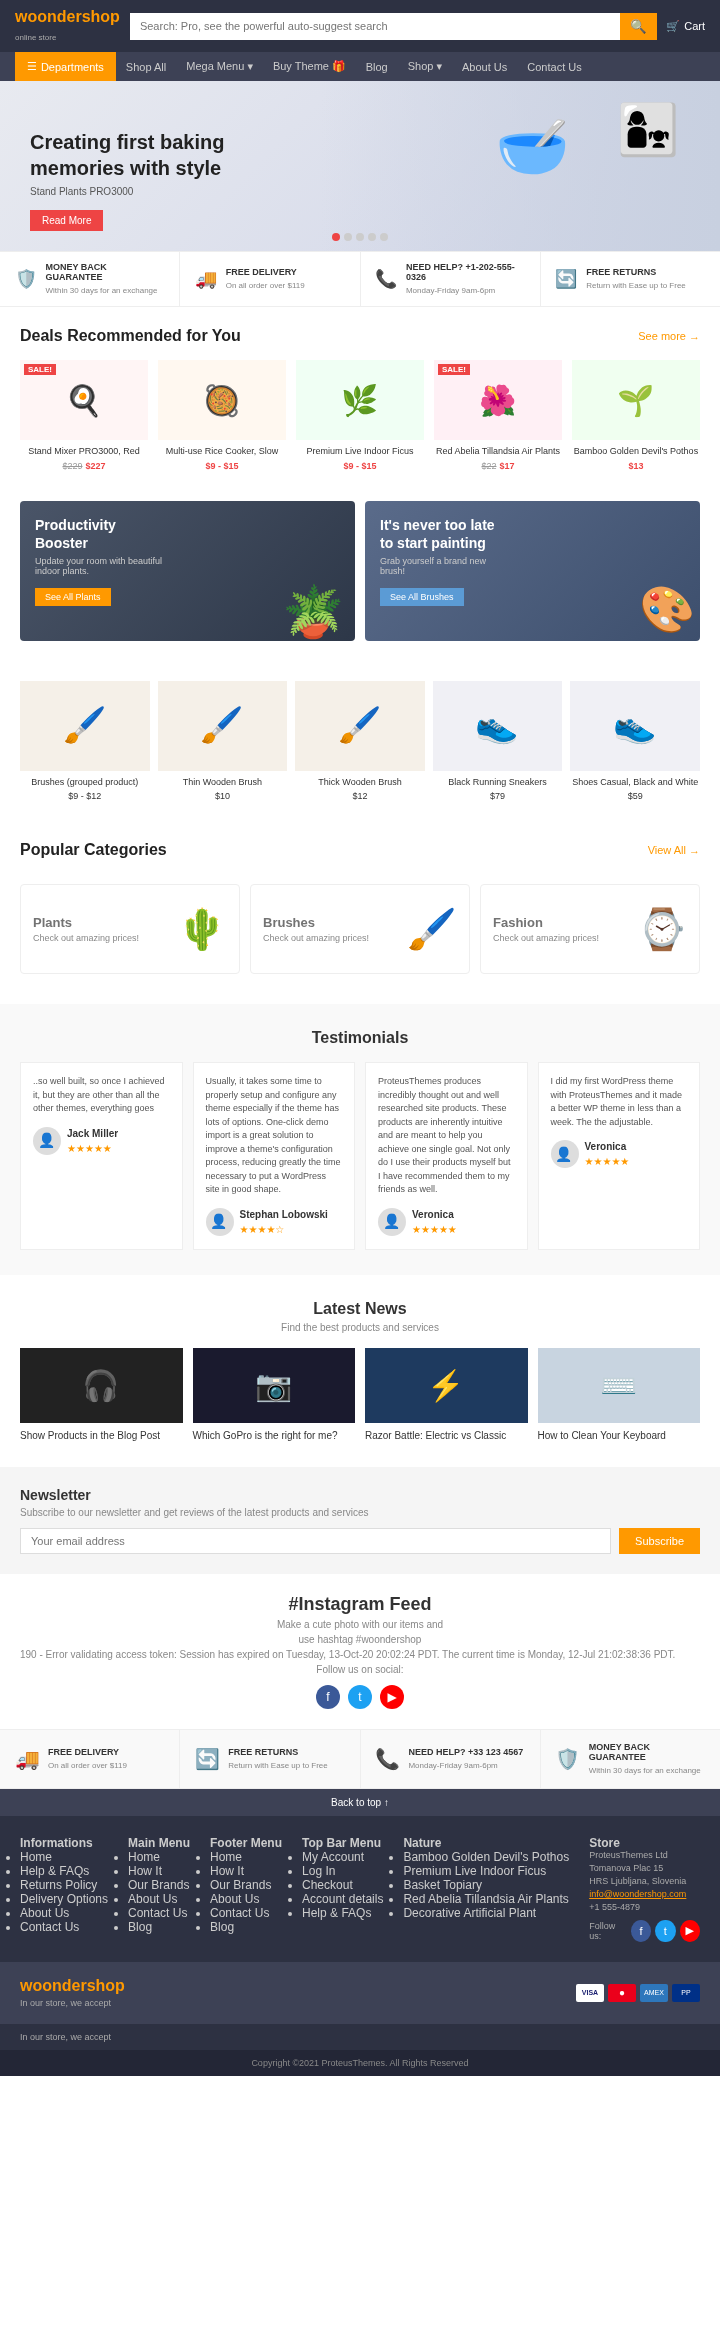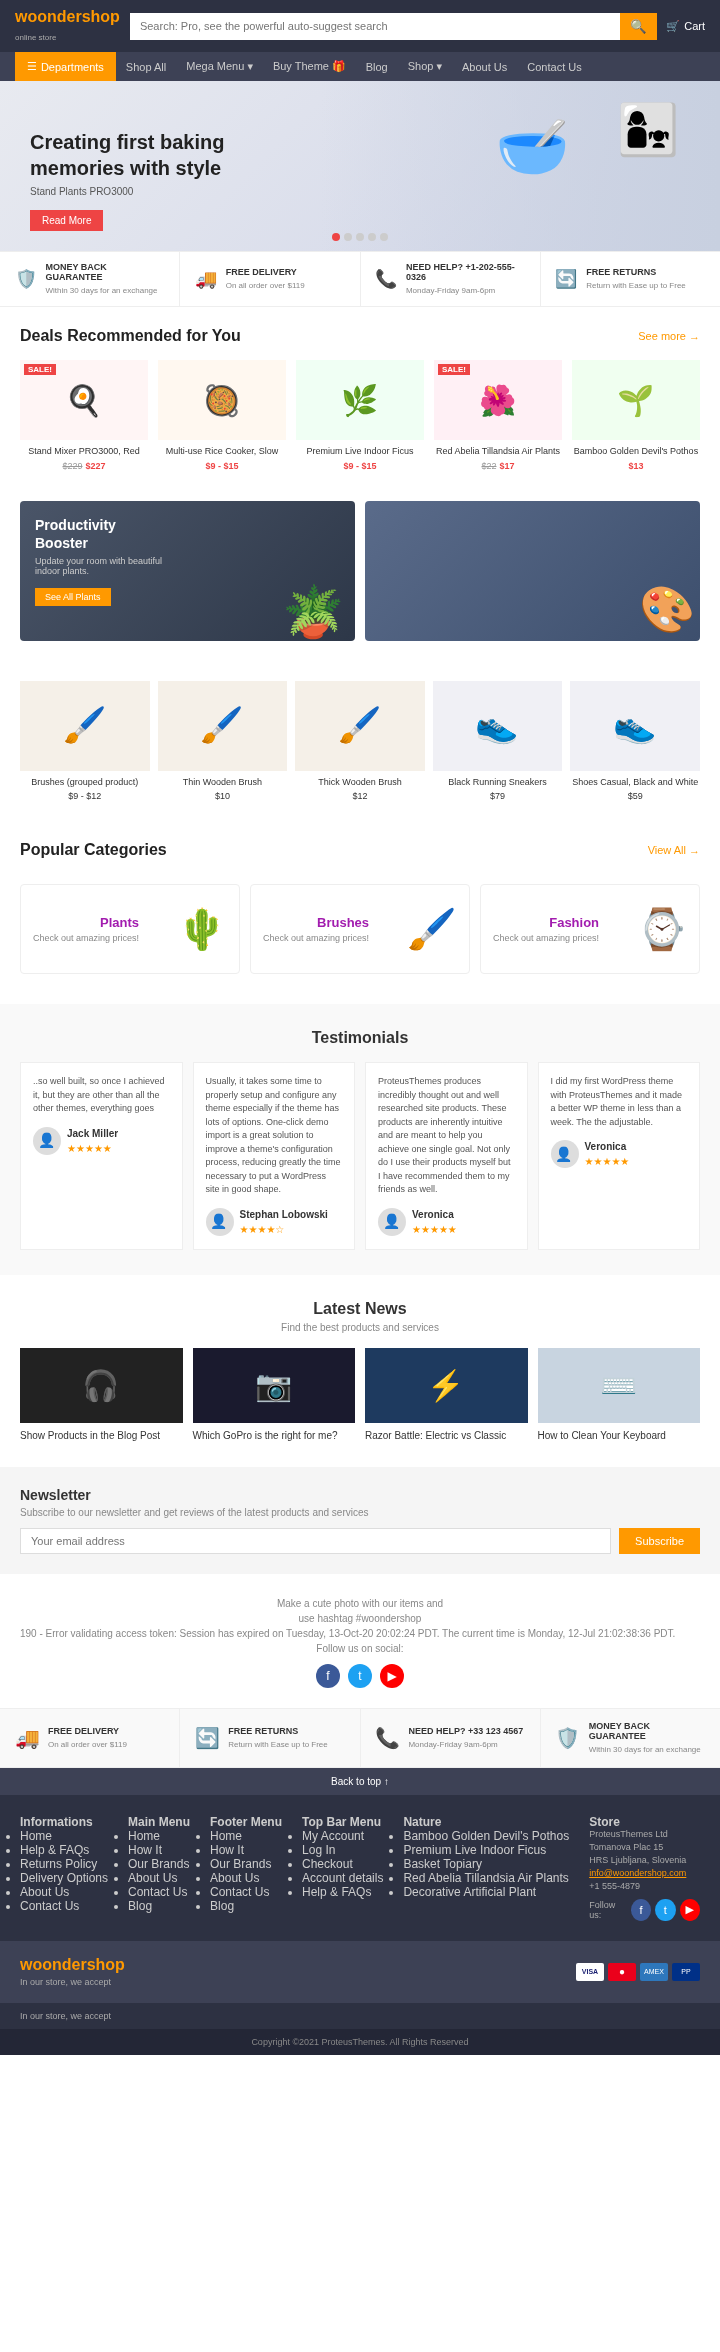--- a/index.html
+++ b/index.html
@@ -71,21 +71,21 @@
     .promo-paint { position: absolute; right: 5px; bottom: 5px; font-size: 45px; }
     
     
     .gifts-row { display: flex; gap: 8px; }
     .gift-card { flex: 1; text-align: center; }
     .gift-img { height: 90px; background: #f8f8f8; display: flex; align-items: center; justify-content: center; font-size: 35px; margin-bottom: 6px; }
     
     
     .categories-row { display: flex; gap: 10px; padding: 10px 0; }
     .category-card { flex: 1; border: 1px solid #eee; border-radius: 4px; padding: 12px; display: flex; justify-content: space-between; align-items: center; height: 90px; overflow: hidden; }
-    .category-info h4 { font-size: 13px; font-weight: bold; color: #a21caf; text-align: right; }
+    .category-info h4 { font-size: 13px; font-weight: bold; color: #737373; }
     .category-info p { font-size: 9px; color: #888; margin-top: 3px; }
     .category-img { font-size: 40px; }
     
     
     .testimonials { background: #f9f9f9; padding: 25px 20px; }
     .testimonials-title { text-align: center; font-size: 16px; font-weight: bold; margin-bottom: 15px; }
     .testimonials-row { display: flex; gap: 10px; overflow: hidden; }
     .testimonial-card { flex: 1; background: #fff; padding: 12px; border: 1px solid #eee; font-size: 9px; color: #555; line-height: 1.5; }
     .testimonial-author { display: flex; align-items: center; gap: 6px; margin-top: 10px; }
     .author-avatar { width: 28px; height: 28px; border-radius: 50%; background: #ddd; display: flex; align-items: center; justify-content: center; font-size: 14px; }
@@ -290,20 +290,25 @@
 <div class="promo-row">
   <div class="promo-banner promo-left">
     <div class="promo-text">
       <h3>Productivity Booster</h3>
       <p>Update your room with beautiful indoor plants.</p>
       <button class="promo-btn">See All Plants</button>
     </div>
     <span class="promo-plant">🪴</span>
   </div>
   <div class="promo-banner promo-right">
+    <div class="promo-text">
+      <h3>It's never too late to start painting</h3>
+      <p>Grab yourself a brand new brush!</p>
+      <button class="promo-btn blue">See All Brushes</button>
+    </div>
     <span class="promo-paint">🎨</span>
   </div>
 </div>
 
 <div class="section">
   <div class="gifts-row">
     <div class="gift-card">
       <div class="gift-img pi-brush">🖌️</div>
       <div class="product-name">Brushes (grouped product)</div>
       <div class="product-price">$9 - $12</div>
@@ -433,20 +438,21 @@
 <div class="newsletter">
   <h3>Newsletter</h3>
   <p>Subscribe to our newsletter and get reviews of the latest products and services</p>
   <div class="newsletter-form">
     <input type="email" placeholder="Your email address" style="">
     <button>Subscribe</button>
   </div>
 </div>
 
 <div class="instagram">
+  <h2>#Instagram Feed</h2>
   <p>Make a cute photo with our items and</p>
   <p>use hashtag #woondershop</p>
   <p class="error-msg">190 - Error validating access token: Session has expired on Tuesday, 13-Oct-20 20:02:24 PDT. The current time is Monday, 12-Jul 21:02:38:36 PDT.</p>
   <p>Follow us on social:</p>
   <div class="social-links">
     <div class="social-btn fb">f</div>
     <div class="social-btn tw">t</div>
     <div class="social-btn yt">▶</div>
   </div>
 </div>

